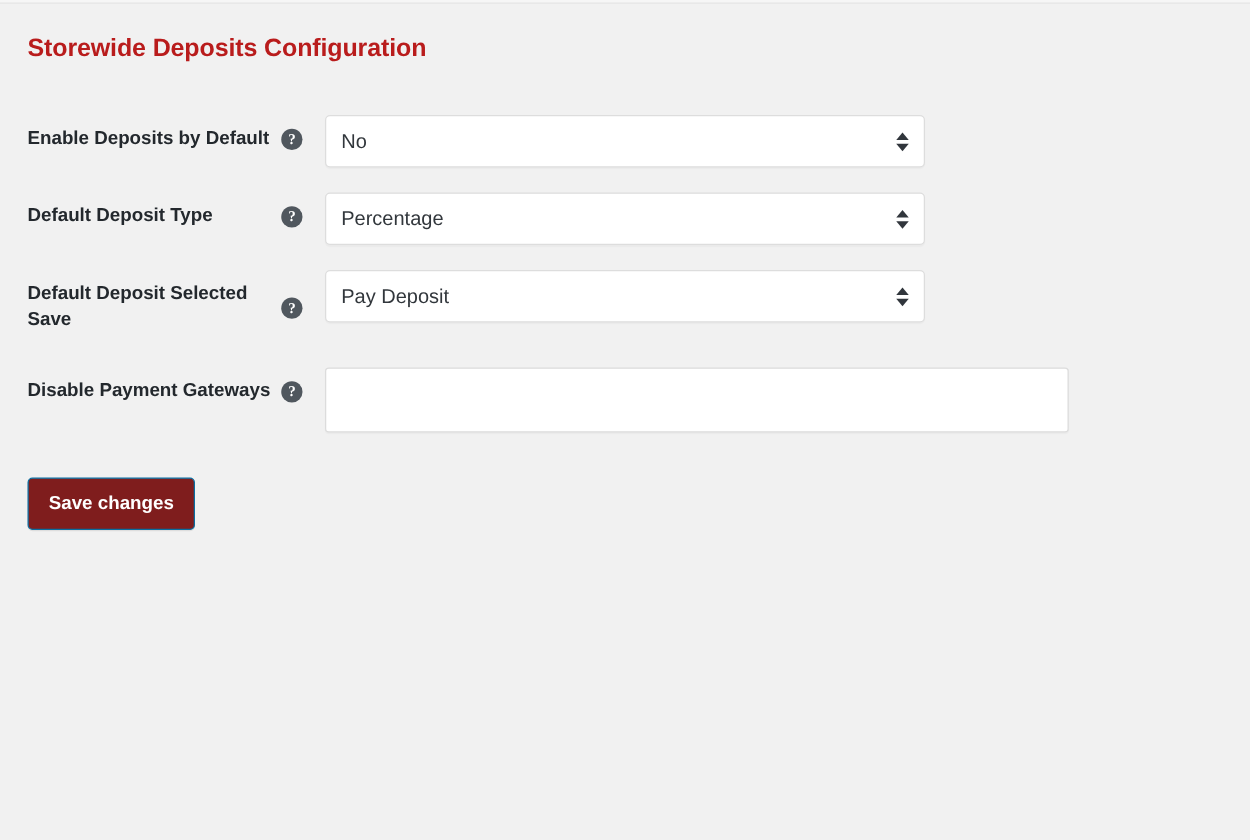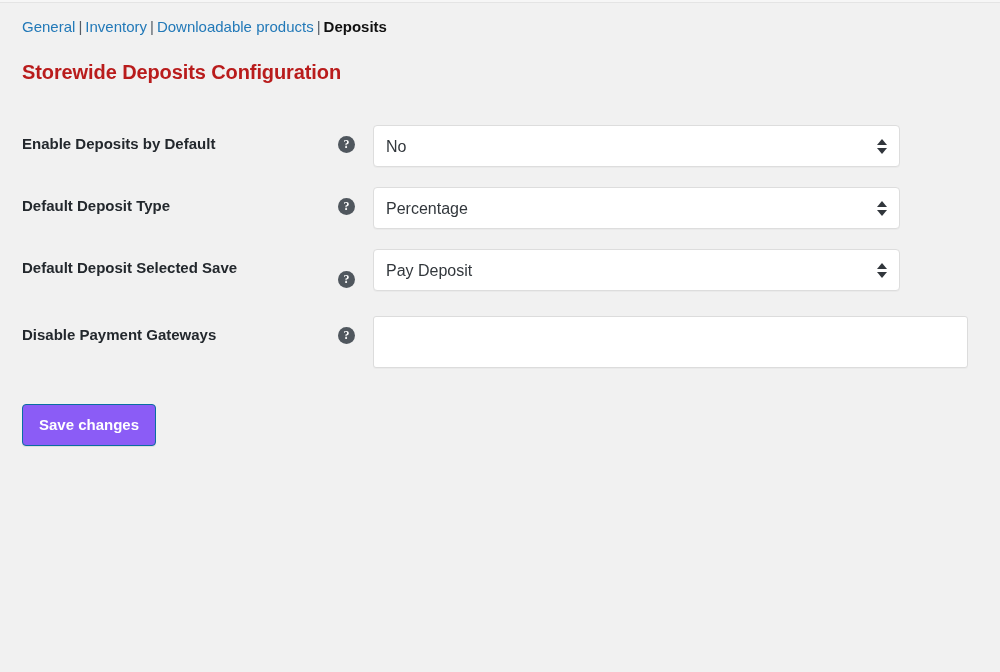--- a/index.html
+++ b/index.html
@@ -70,21 +70,21 @@
   
   .form-table {
     margin-top: 30px;
     width: 1000px;
     border-collapse: collapse;
   }
   .form-table tr {
     vertical-align: top;
   }
   .form-table th {
-    width: 373px;
+    width: 260px;
     text-align: left;
     padding: 18px 10px 18px 22px;
     font-size: 15px;
     font-weight: bold;
     line-height: 1.4;
     color: #23282d;
     box-sizing: border-box;
   }
   .form-table th .lbl-wrap {
     display: flex;
@@ -119,21 +119,21 @@
     font-family: "Liberation Serif", serif;
     user-select: none;
   }
   .help-tip.nudge { margin-top: 14px; }
   .help-tip.nudge-sm { margin-top: 3px; }
 
   
   .wc-select,
   .wc-input {
     box-sizing: border-box;
-    width: 527px;
+    width: 480px;
     height: 42px;
     padding: 0 34px 0 12px;
     font-family: "Liberation Sans", sans-serif;
     font-size: 16px;
     color: #32373c;
     background: #ffffff;
     border: 1px solid #dddddd;
     border-radius: 4px;
     box-shadow: 0 1px 1px rgba(0,0,0,0.03);
     outline: none;
@@ -181,43 +181,40 @@
     border-radius: 3px;
     box-shadow: 0 1px 1px rgba(0,0,0,0.03);
   }
 
   
   .submit-wrap {
     margin: 26px 0 0 22px;
   }
   .button-primary {
     display: inline-block;
-    background: #8b5cf6;
+    background: #7f1d1d;
     border: 1px solid #0a6ea1;
     border-radius: 4px;
     color: #ffffff;
     font-family: "Liberation Sans", sans-serif;
     font-size: 15px;
     font-weight: bold;
     line-height: 1;
     padding: 12px 16px 13px 16px;
     cursor: pointer;
     box-shadow: 0 1px 0 rgba(0,0,0,0.08);
   }
 </style>
 </head>
 <body>
 
 <div class="top-strip"></div>
 
 <div class="page">
 
-  <div class="subsubsub">
-    <a href="#">General</a><span class="sep">|</span><a href="#">Inventory</a><span class="sep">|</span><a href="#">Downloadable products</a><span class="sep">|</span><span class="current">Deposits</span>
-  </div>
 
   <h2 class="section-title">Storewide Deposits Configuration</h2>
 
   <table class="form-table">
     <tbody>
 
       <tr>
         <th scope="row">
           <div class="lbl-wrap">
             <span class="lbl-text">Enable Deposits by Default</span>

